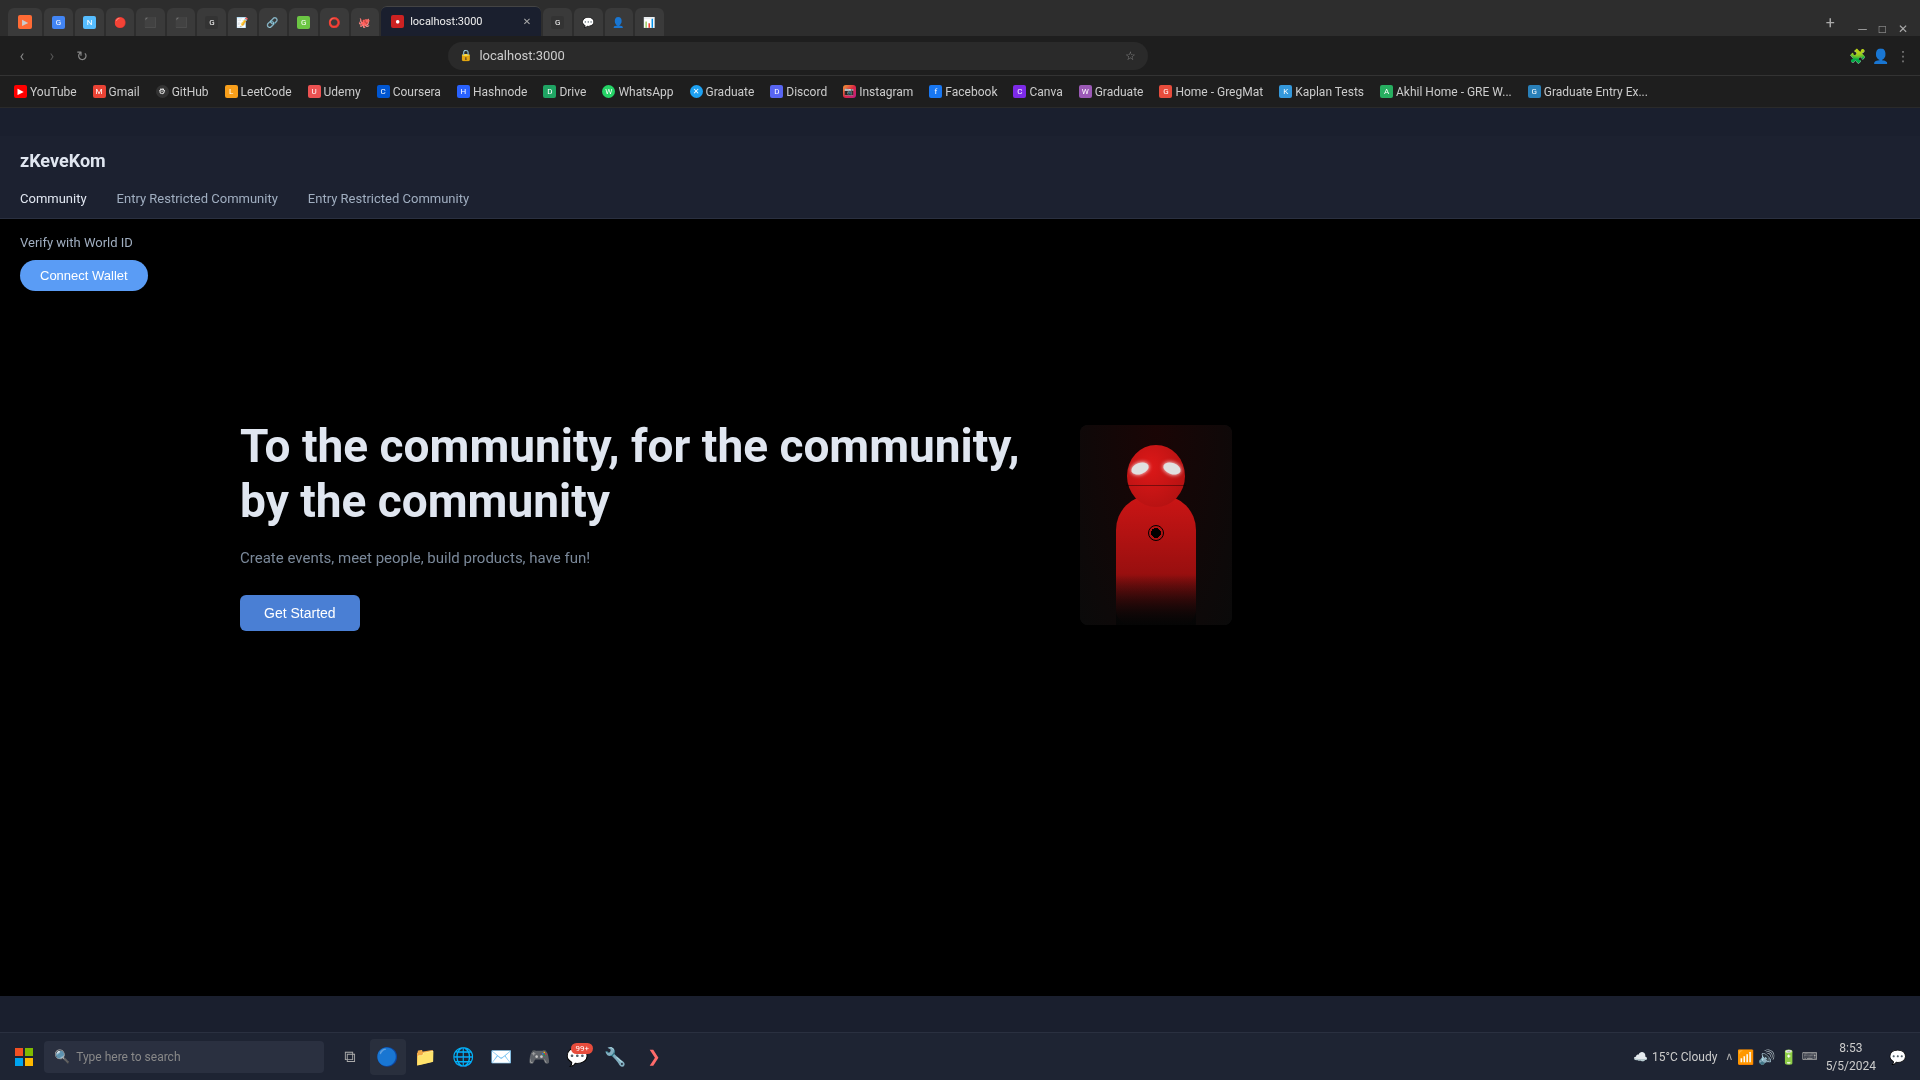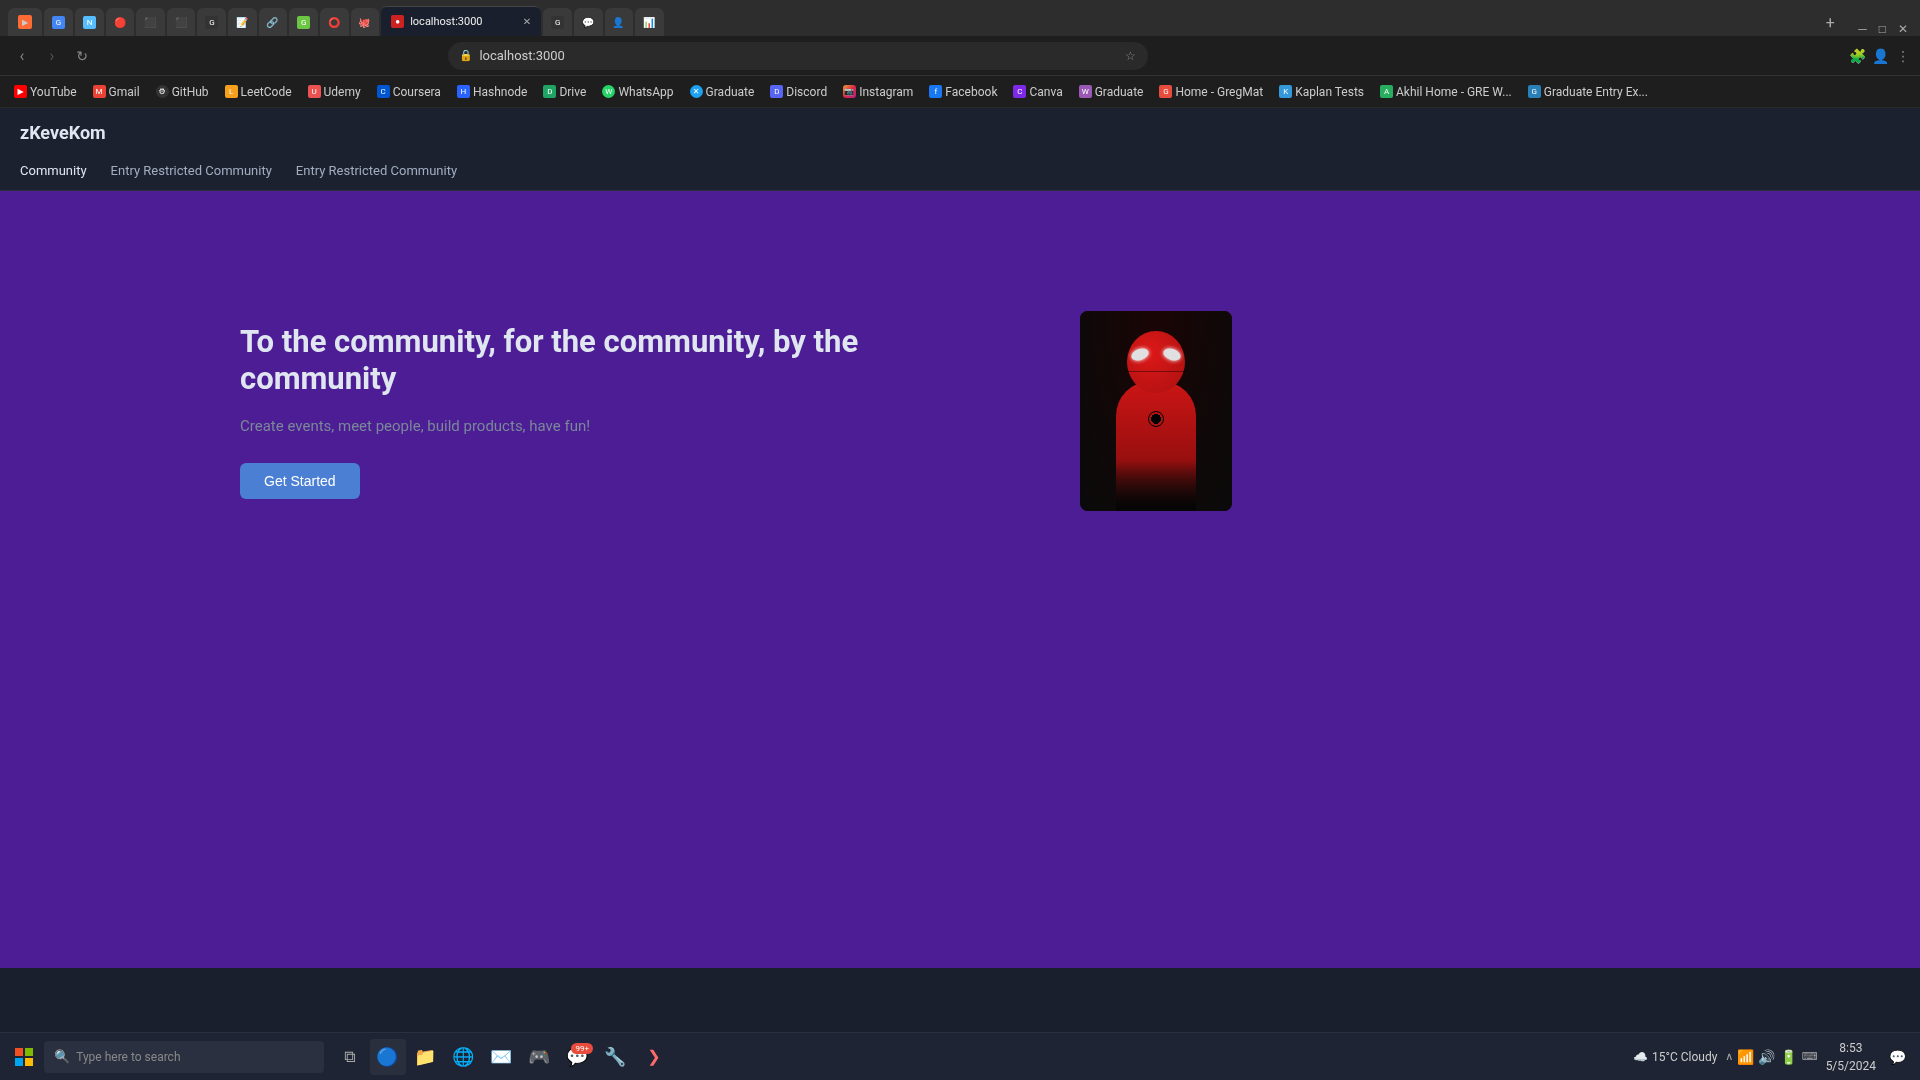--- a/index.html
+++ b/index.html
@@ -174,41 +174,45 @@
       <span>Akhil Home - GRE W...</span>
     </div>
     <div style="display:flex;align-items:center;gap:3px;padding:3px 8px;border-radius:4px;font-size:12px;color:#ccc;cursor:pointer;white-space:nowrap;flex-shrink:0;">
       <span style="width:13px;height:13px;background:#2980b9;border-radius:2px;font-size:8px;display:flex;align-items:center;justify-content:center;color:#fff;">G</span>
       <span>Graduate Entry Ex...</span>
     </div>
   </div>
 
 </div>
 
-<div style="background:#4c1d95; min-height: 860px;">
+<div style="background:#000000; min-height: 860px; margin-top: 28px;">
 
   <div style="background:#1c2130; padding:14px 20px 0 20px; border-bottom:1px solid #2a3040;">
     <div style="font-size:18px;font-weight:700;color:#e0e6f0;margin-bottom:12px;">zKeveKom</div>
-    <div style="display:flex;gap:0;">
+    <div style="display:flex;gap:6px;">
       <div style="font-size:13px;color:#e0e6f0;padding:8px 16px 10px 0;cursor:pointer;margin-right:8px;border-bottom:2px solid transparent;">
         <span>Community</span>
       </div>
       <div style="font-size:13px;color:#a0aec0;padding:8px 16px 10px 0;cursor:pointer;margin-right:8px;">
         <span>Entry Restricted Community</span>
       </div>
       <div style="font-size:13px;color:#a0aec0;padding:8px 16px 10px 0;cursor:pointer;margin-right:8px;">
         <span>Entry Restricted Community</span>
       </div>
     </div>
   </div>
 
+  <div style="padding:16px 20px 8px 20px;">
+    <div style="font-size:13px;color:#a0aec0;margin-bottom:10px;">Verify with World ID</div>
+    <button style="background:#5a9cf5;color:#fff;border:none;border-radius:20px;padding:8px 20px;font-size:13px;font-weight:500;cursor:pointer;">Connect Wallet</button>
+  </div>
 
   <div style="display:flex;align-items:center;padding:120px 60px 60px 240px;gap:60px;">
     <div style="flex:1;max-width:780px;">
-      <h1 style="font-size:31px;font-weight:700;color:#e0e6f0;line-height:1.2;margin-bottom:20px;">To the community, for the community, by the community</h1>
+      <h1 style="font-size:46px;font-weight:700;color:#e0e6f0;line-height:1.2;margin-bottom:20px;">To the community, for the community, by the community</h1>
       <p style="font-size:15px;color:#7a8899;margin-bottom:28px;">Create events, meet people, build products, have fun!</p>
       <button style="background:#4a7fd4;color:#fff;border:none;border-radius:6px;padding:10px 24px;font-size:14px;cursor:pointer;">Get Started</button>
     </div>
 
     <div style="width:152px;height:200px;background:#0d0d0d;border-radius:8px;flex-shrink:0;overflow:hidden;position:relative;">
 
       <div style="position:absolute;inset:0;background:radial-gradient(ellipse at center top, #1a0505 0%, #0a0a0a 100%);"></div>
 
       <div style="position:absolute;bottom:0;left:50%;transform:translateX(-50%);width:80px;height:130px;background:linear-gradient(180deg,#cc1515 0%,#990f0f 60%,#1a0a0a 100%);border-radius:35px 35px 15px 15px;"></div>
 

